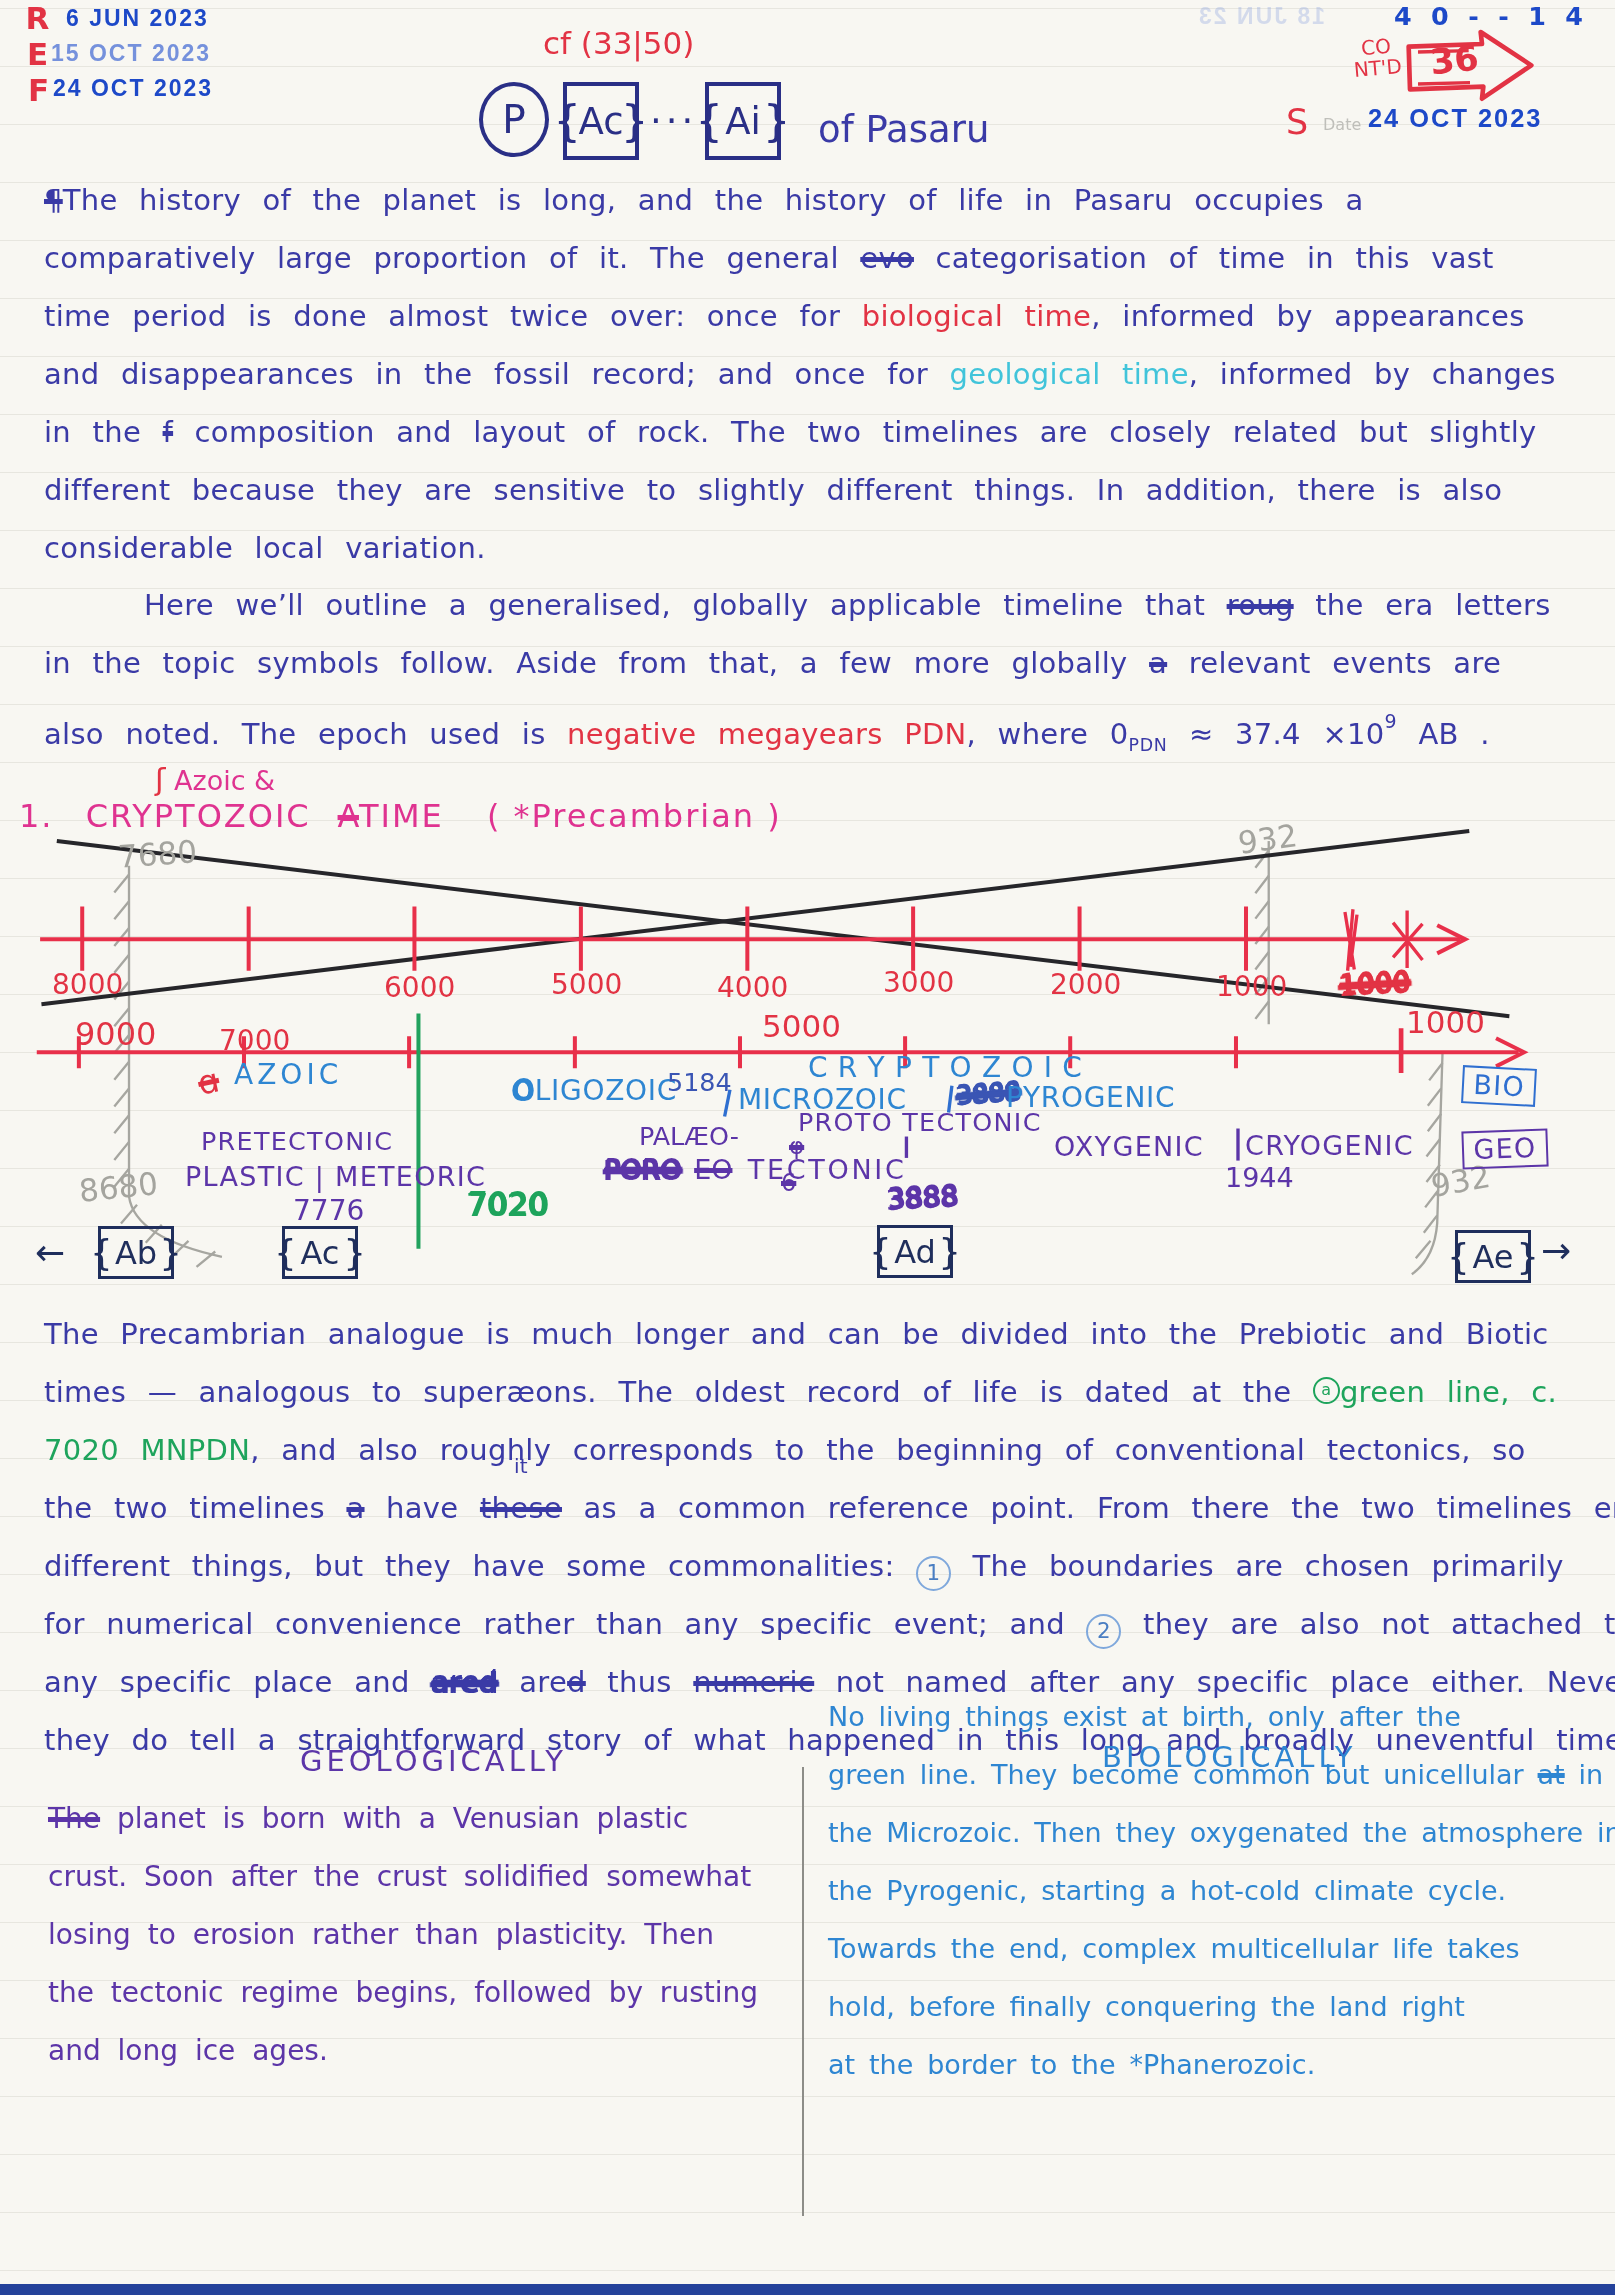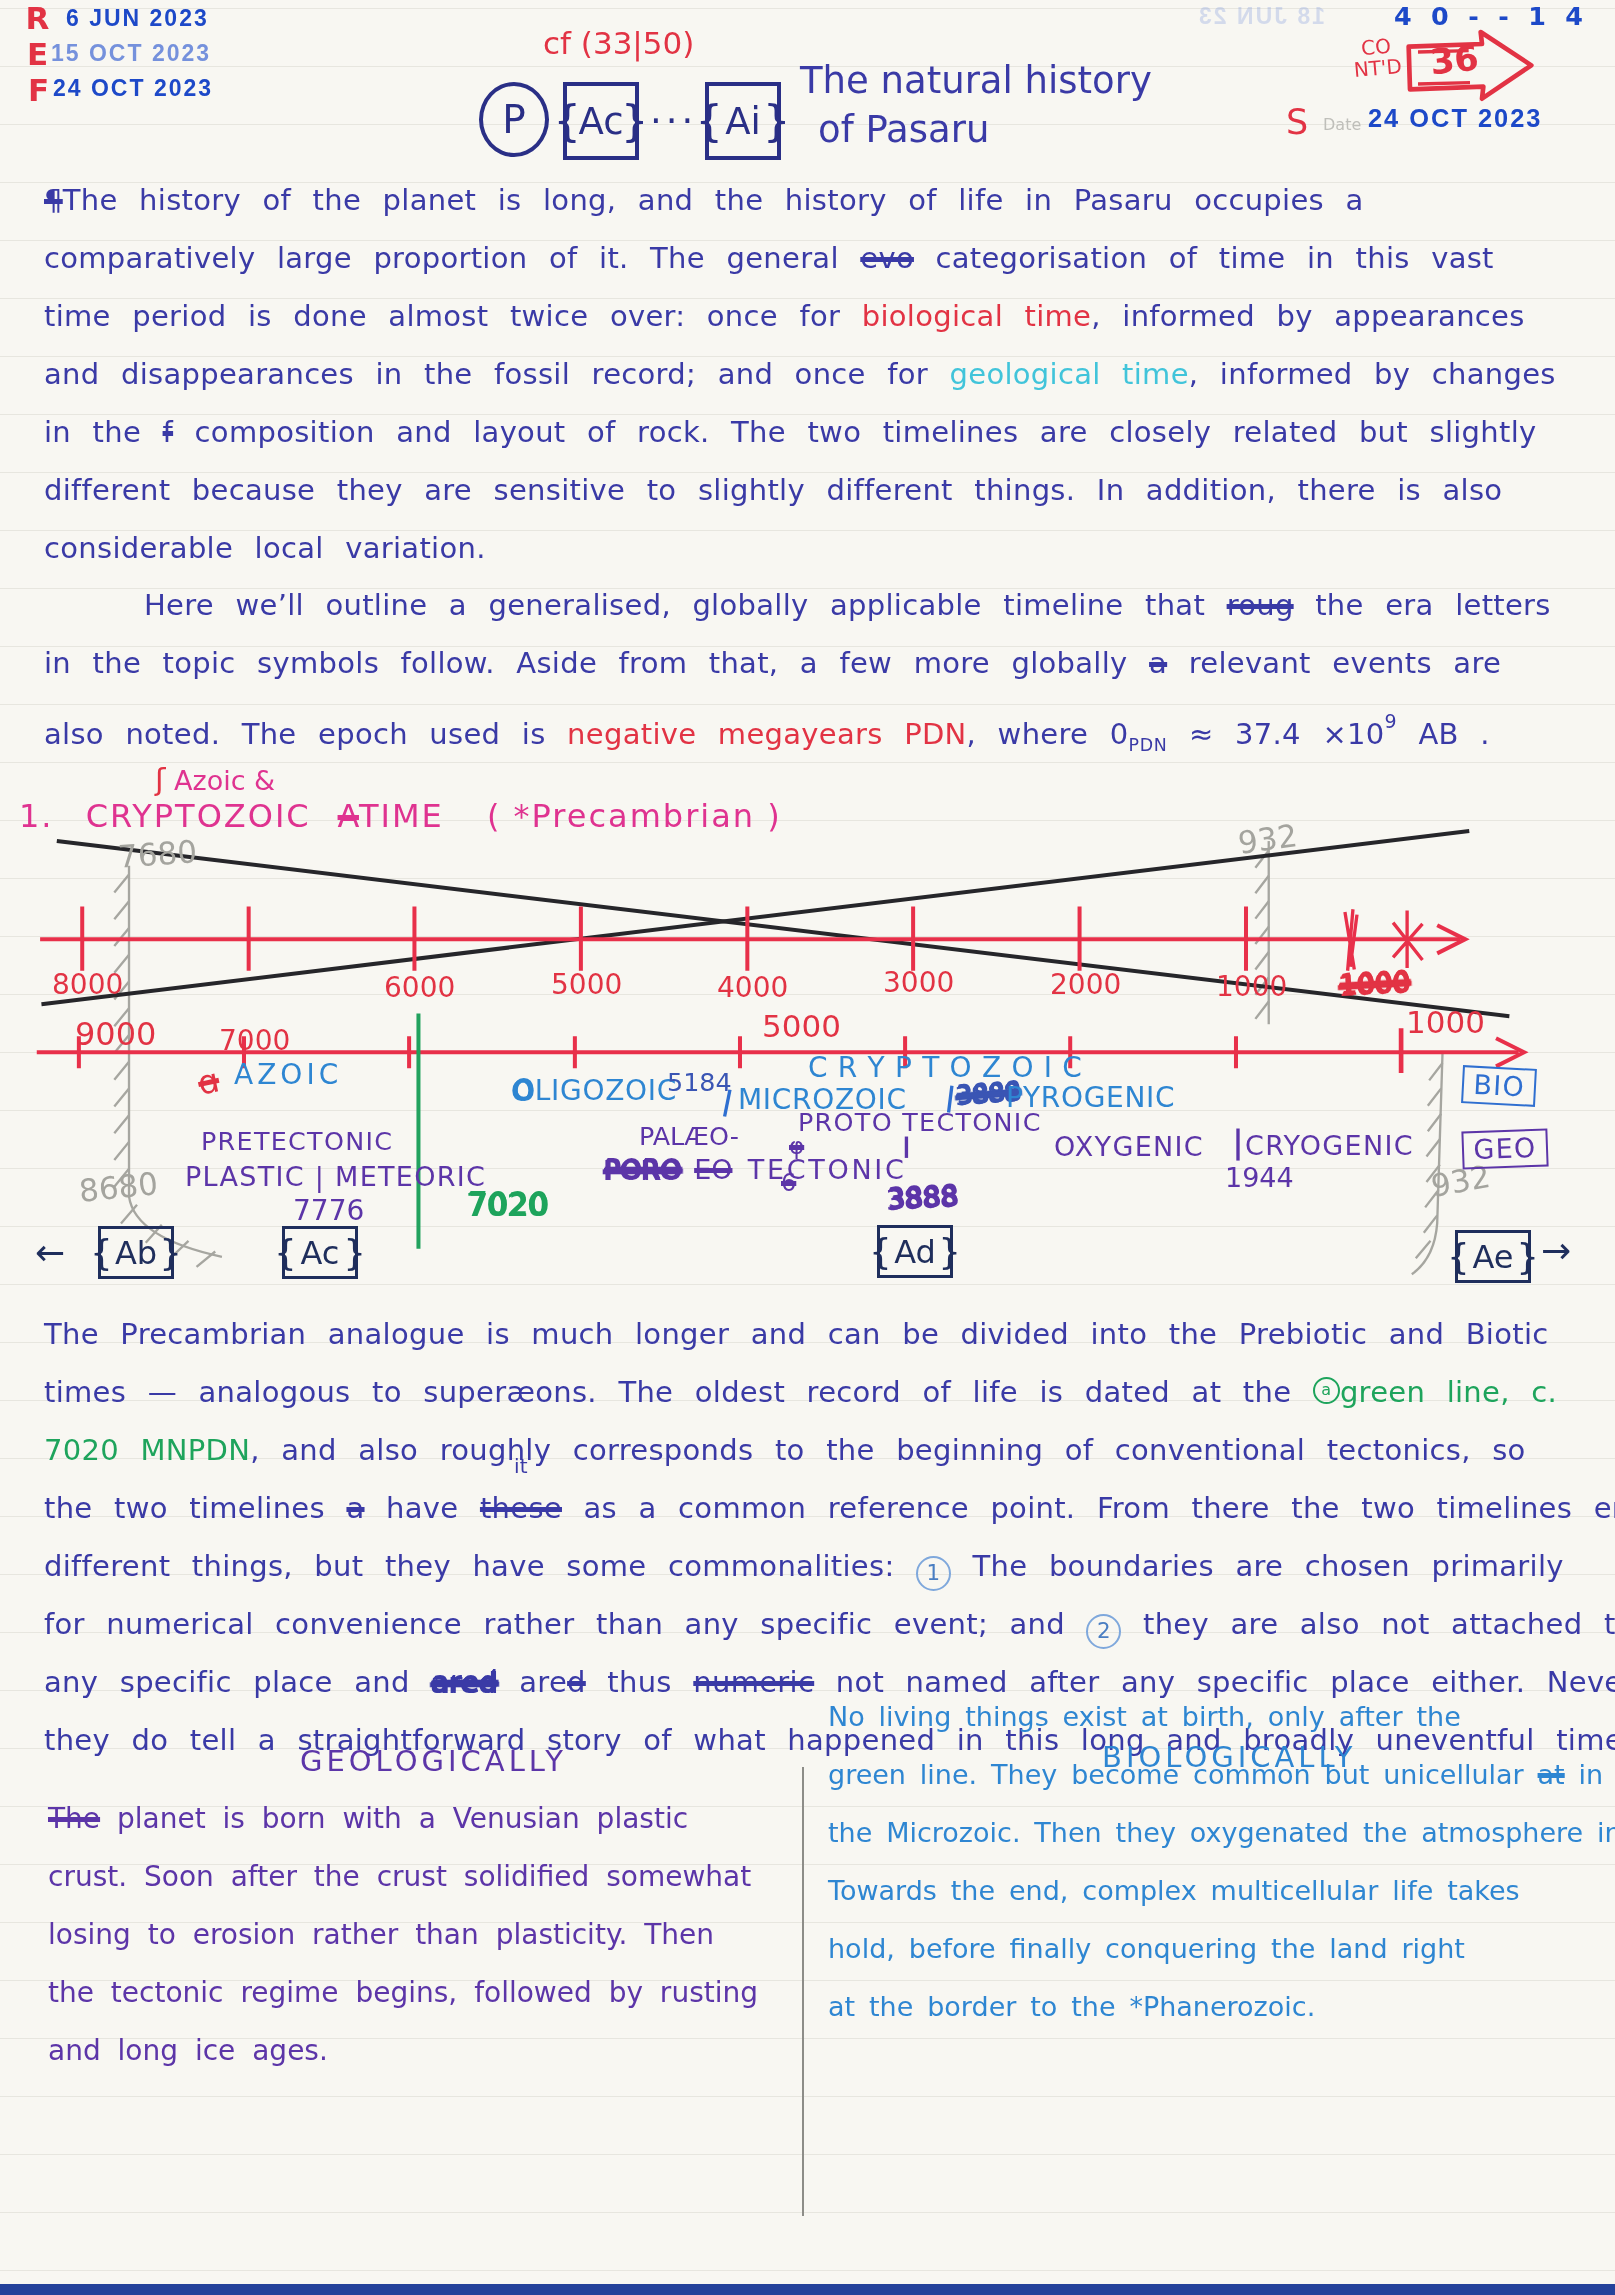--- a/index.html
+++ b/index.html
@@ -90,21 +90,20 @@
     <span class="brL">{</span>
     <span>Ac</span>
     <span class="brR">}</span>
   </div>
   <div class="abs" style="left:650px;top:100px;font-size:37px;color:#2a2f86;letter-spacing:4px;">···</div>
   <div class="symbox" style="left:705px;top:82px;width:68px;height:70px;">
     <span class="brL">{</span>
     <span>Ai</span>
     <span class="brR">}</span>
   </div>
-  <div class="abs ink" style="left:800px;top:59px;font-size:37px;">The natural history</div>
   <div class="abs ink" style="left:818px;top:108px;font-size:37px;">of Pasaru</div>
 
   <div class="abs ink body-par" style="left:44px;top:171px;width:1538px;">
     <div class="line"><span class="scrib">¶</span><span>The history of the planet is long, and the history of life in Pasaru occupies a</span></div>
     <div class="line"><span>comparatively large proportion of it.  The general </span><span class="scrib">evo</span><span> categorisation of time in this vast</span></div>
     <div class="line"><span>time period is done almost twice over:  once for </span><span class="red">biological time</span><span>, informed by appearances</span></div>
     <div class="line"><span>and disappearances in the fossil record;  and once for </span><span class="cyan">geological time</span><span>, informed by changes</span></div>
     <div class="line"><span>in the </span><span class="scrib">f</span><span> composition and layout of rock.  The two timelines are closely related but slightly</span></div>
     <div class="line"><span>different because they are sensitive to slightly different things.  In addition, there is also</span></div>
     <div class="line"><span>considerable local variation.</span></div>
@@ -261,20 +260,21 @@
     <div class="line"><span>crust.  Soon after the crust solidified somewhat</span></div>
     <div class="line"><span>losing to erosion rather than plasticity.  Then</span></div>
     <div class="line"><span>the tectonic regime begins, followed by rusting</span></div>
     <div class="line"><span>and long ice ages.</span></div>
   </div>
 
   <div class="abs lblue col-par" style="left:828px;top:1687px;width:776px;font-size:27px;word-spacing:5.3px;">
     <div class="line"><span>No living things exist at birth, only after the</span></div>
     <div class="line"><span>green line.  They become common but unicellular </span><span class="scrib">at</span><span> in</span></div>
     <div class="line"><span>the Microzoic.  Then they oxygenated the atmosphere in</span></div>
+    <div class="line"><span>the Pyrogenic, starting a hot-cold climate cycle.</span></div>
     <div class="line"><span>Towards the end,  complex multicellular life takes</span></div>
     <div class="line"><span>hold,  before finally conquering the land right</span></div>
     <div class="line"><span>at the border to the *Phanerozoic.</span></div>
   </div>
 
   <div class="abs" style="left:0;top:2284px;width:1615px;height:11.4px;background:#24429a;"></div>
 </div>
 
 
 </body></html>

